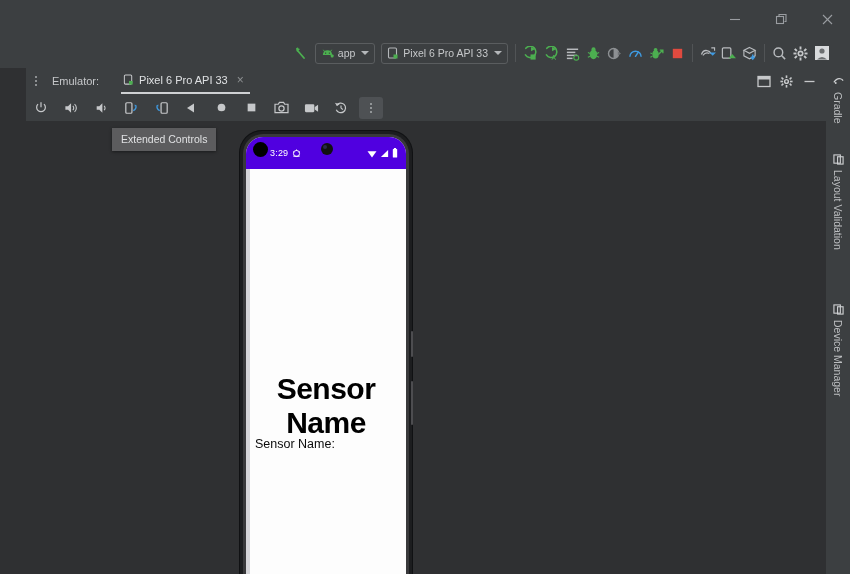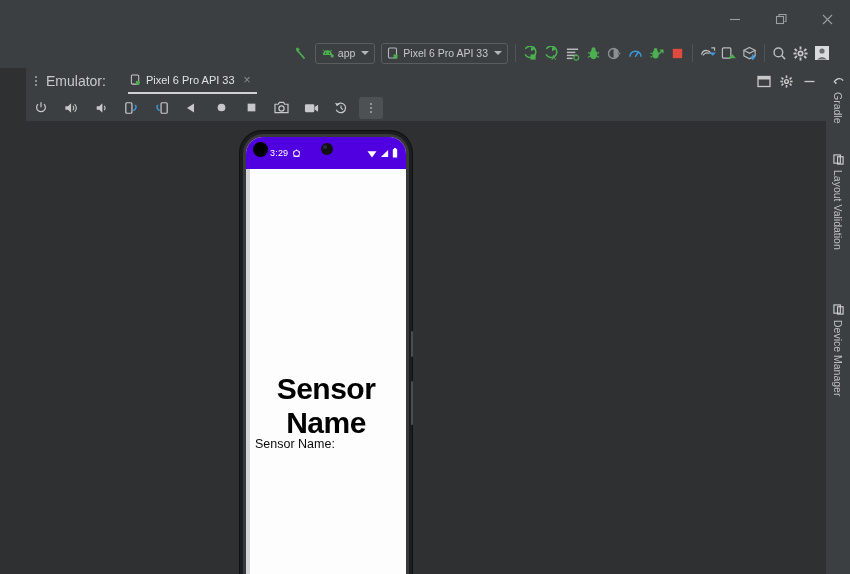--- a/index.html
+++ b/index.html
@@ -88,21 +88,21 @@
   .emuheader {
     position: absolute; left: 26px; top: 68px; width: 800px; height: 26px;
     background: #3c3f41;
     display: flex; align-items: center;
   }
   .kebab {
     width: 20px; height: 26px;
     display: flex; flex-direction: column; align-items: center; justify-content: center; gap: 2px;
   }
   .kebab i { width: 2px; height: 2px; background: #a9acae; border-radius: 50%; display: block; }
-  .emulabel { color: #c6c8ca; font-size: 14px; margin-left: 0; }
+  .emulabel { color: #c6c8ca; font-size: 11px; margin-left: 6px; }
   .emutab {
     margin-left: 22px; height: 26px;
     display: flex; align-items: center; gap: 5px;
     color: #dfe1e3; font-size: 11px;
     border-bottom: 2px solid #cfd1d3;
     padding: 0 6px 0 2px;
   }
   .tabclose { color: #8d9092; font-size: 12px; margin-left: 4px; }
   .emuheader-right { margin-left: auto; display: flex; align-items: center; gap: 2px; padding-right: 6px; }
 
@@ -533,20 +533,21 @@
       <div class="kebab" style="height:18px">
           <i></i>
           <i></i>
           <i></i>
         </div>
     </div>
   </div>
 
   <div class="canvas">
 
+    <div class="tooltip">Extended Controls</div>
 
     <div class="phone">
       <div class="phone-body"></div>
       <div class="phone-bezel"></div>
 
       <div class="sidebtn" style="top:200px; height:26px;"></div>
       <div class="sidebtn" style="top:250px; height:44px;"></div>
 
       <div class="phone-screen">
 

